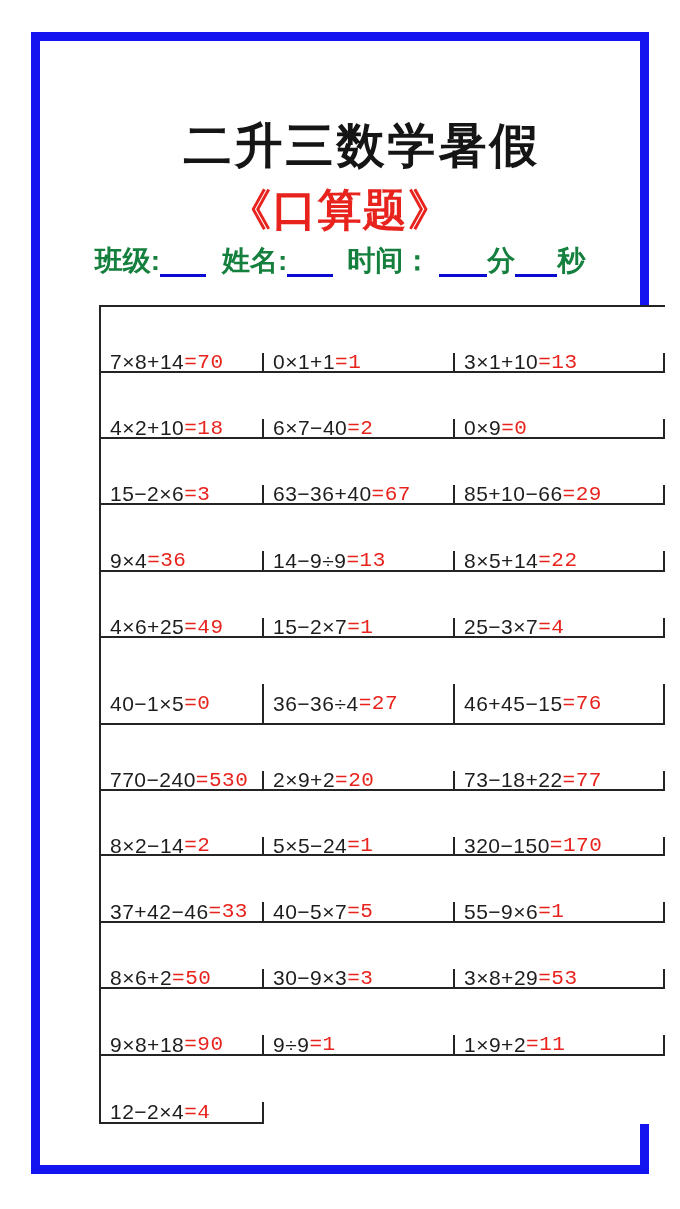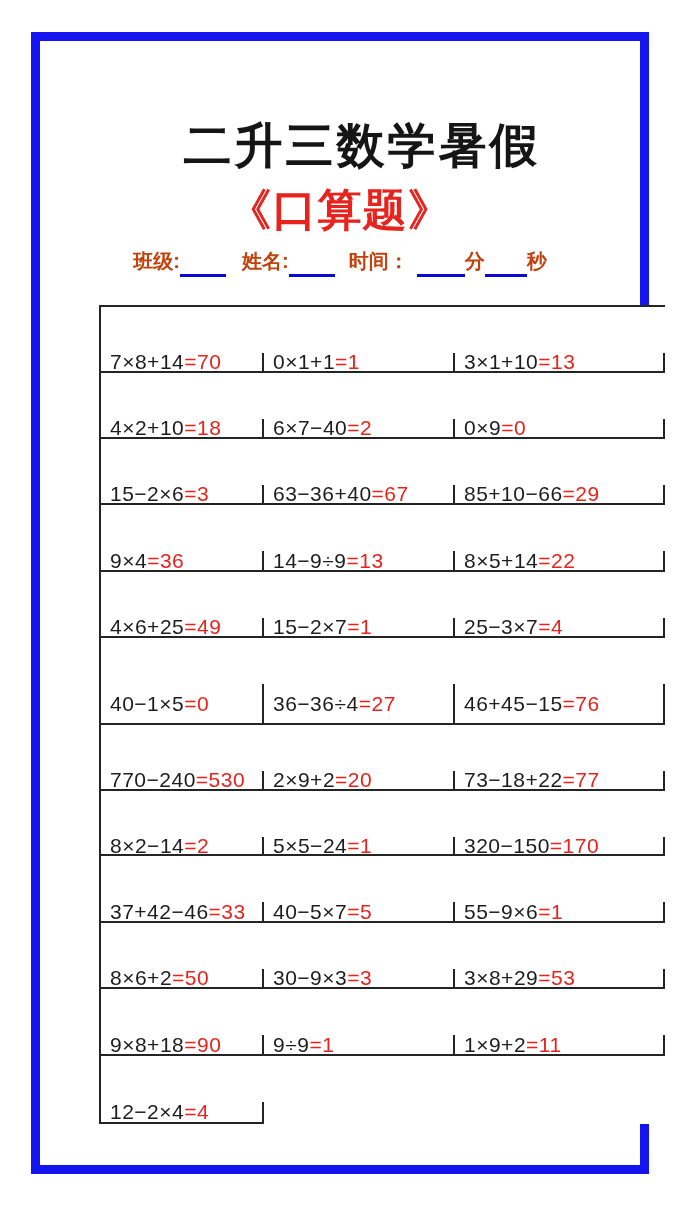--- a/index.html
+++ b/index.html
@@ -50,24 +50,24 @@
     letter-spacing: 1px;
     color: #e8231d;
   }
 
   .info-line {
     position: absolute;
     left: 0;
     right: 0;
     top: 204px;
     text-align: center;
-    font-size: 20px;
+    font-size: 28px;
     line-height: 32px;
     font-weight: bold;
-    color: #c2410c;
+    color: #15803d;
     white-space: nowrap;
   }
   .blank {
     display: inline-block;
     height: 24px;
     border-bottom: 3px solid #0a0ad2;
     vertical-align: bottom;
   }
   .blank.b1 { width: 46px; margin-right: 16px; }
   .blank.b2 { width: 46px; margin-right: 14px; }
@@ -92,21 +92,21 @@
     align-items: center;
     padding-left: 9px;
     font-size: 21px;
     letter-spacing: 0.5px;
     color: #1d1d1d;
     white-space: nowrap;
     overflow: hidden;
     margin-top: 46px;
   }
   .cell .q { color: #1d1d1d; }
-  .cell .a { color: #e8231d; }
+  .cell .a { color: #e8231d; font-family: Liberation Mono, monospace; }
 </style>
 </head>
 <body>
 
 <div class="page">
   <div class="frame">
 
     <div class="title">二升三数学暑假</div>
 
     <div class="subtitle">《口算题》</div>

